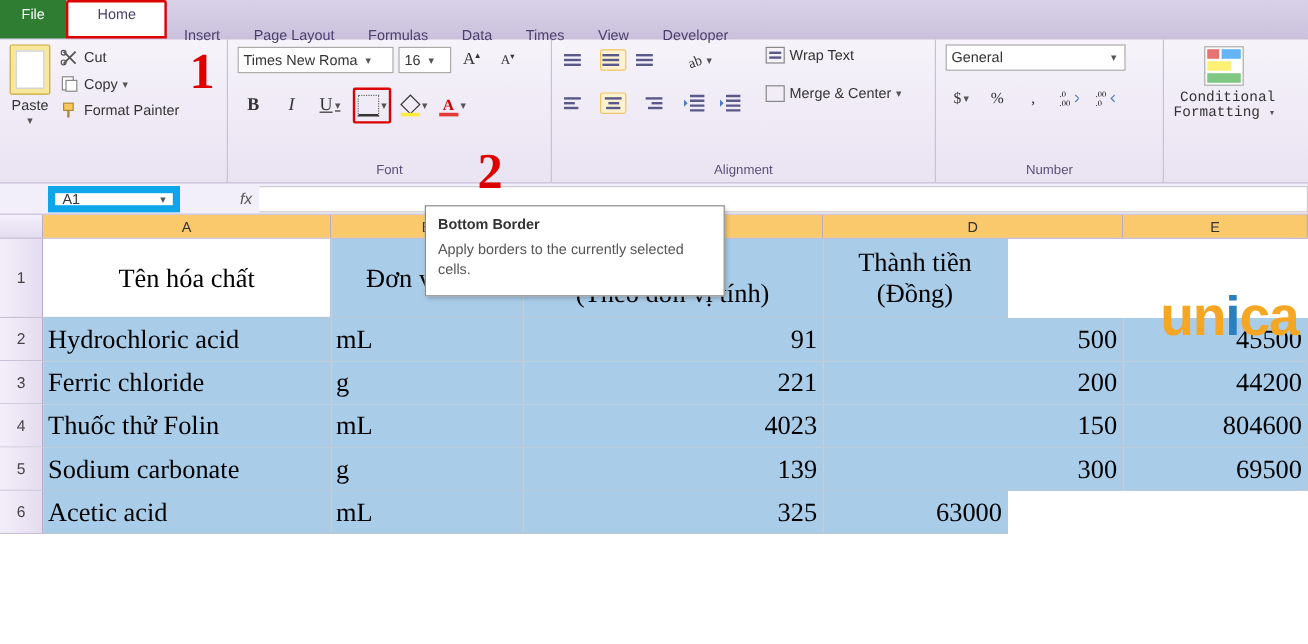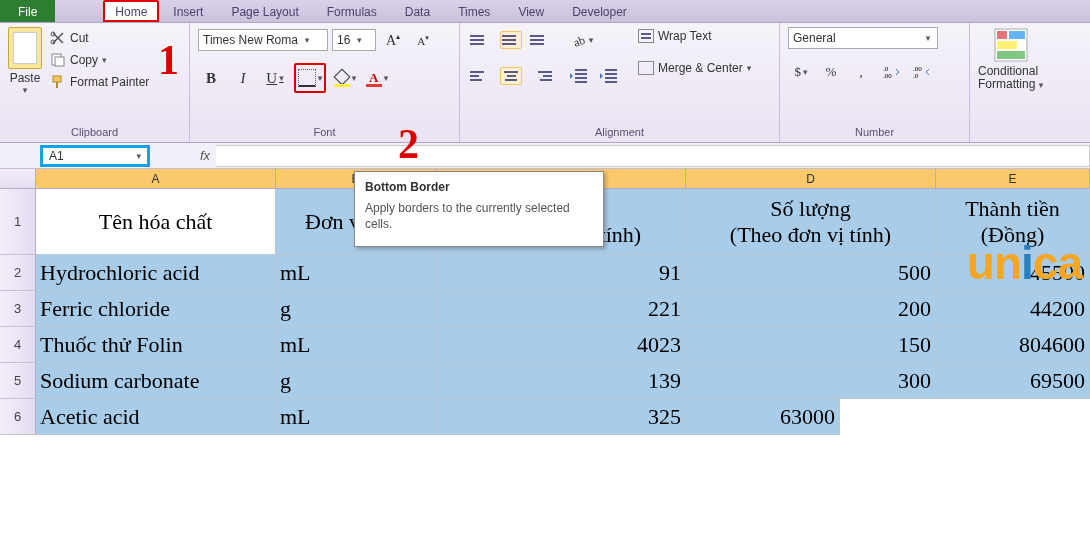--- a/index.html
+++ b/index.html
@@ -1,23 +1,23 @@
 <!DOCTYPE html>
 <html><head>
 <meta charset="utf-8">
 <style>
 * { box-sizing: border-box; margin: 0; padding: 0; }
 body { font-family: "Segoe UI", Tahoma, sans-serif; font-size: 12px; background: #fff; width: 1090px; height: 537px; overflow: hidden; position: relative; color: #333; }
 
 
-.tabs { display: flex; align-items: stretch; background: linear-gradient(#d9d1e8,#cbc1dd); height: 23px; border-bottom: 1px solid #b3a6cc; }
-.tab { padding: 0 14px; line-height: 24px; color: #4b3f6b; cursor: pointer; position: relative; }
+.tabs { display: flex; align-items: stretch; background: linear-gradient(#d9d1e8,#cbc1dd); height: 33px; border-bottom: 1px solid #b3a6cc; }
+.tab { padding: 17px 14px; line-height: 24px; color: #4b3f6b; cursor: pointer; position: relative; }
 .tab.file { background: #2e7d32; color: #fff; font-weight: 400; padding: 0 18px; }
 .tab.active { background: #fff; color: #4b3f6b; border-top-left-radius:2px; border-top-right-radius:2px;}
-.tab.home-hl { border:2px solid #d00; line-height:20px; padding:0 10px;margin-left:48px;}
+.tab.home-hl { border:2px solid #d00; line-height:20px; padding:0 24px;}
 
 
 .ribbon { display: flex; height: 120px; background: linear-gradient(#f6f3fa,#e9e3f2); border-bottom: 1px solid #b3a6cc; }
 .group { border-right: 1px solid #c9bedc; display: flex; flex-direction: column; justify-content: space-between; padding: 4px 8px 0; position: relative; }
 .group-label { text-align: center; font-size: 11px; color: #5c5078; padding: 3px 0 4px; }
 .group-body { flex: 1; display: flex; align-items: flex-start; }
 
 
 .paste-col { display: flex; flex-direction: column; align-items: center; margin-right: 6px;}
 .paste-ico { width: 34px; height:42px; background:#f7e79b; border:1px solid #c9a93b; border-radius:2px; position:relative;}
@@ -67,21 +67,21 @@
 
 .cond-col{display:flex;flex-direction:column;align-items:center;gap:2px;}
 .cond-ico{width:36px;height:36px;}
 
 
 .anno1{position:absolute; left:158px; top:36px; color:#d00; font-size:42px; font-weight:bold; font-family:"Times New Roman",serif;}
 .anno2{position:absolute; left:398px; top:120px; color:#d00; font-size:42px; font-weight:bold; font-family:"Times New Roman",serif;}
 
 
 .fbar{height:26px;display:flex;align-items:center;border-bottom:1px solid #c5bcd6;background:#f3effa;}
-.namebox{width:110px;height:22px;margin-left:40px;background:#fff;border:3px solid #0ea5e9;display:flex;align-items:center;padding:0 6px;font-size:12px;}
+.namebox{width:110px;height:22px;margin-left:40px;background:#fff;border:6px solid #0ea5e9;display:flex;align-items:center;padding:0 6px;font-size:12px;}
 .namebox .dd{margin-left:auto;color:#555;}
 .fx-sep{width:50px;}
 .fx{font-style:italic;font-size:13px;color:#555;margin-right:6px;}
 .fbar-input{flex:1;height:22px;border:1px solid #ccc;border-left:none;background:#fff;}
 
 
 .tooltip{position:absolute; left:354px; top:171px; width:250px; background:#fff; border:1px solid #8a8a8a; padding:8px 10px 14px; box-shadow:2px 2px 4px rgba(0,0,0,.25); z-index:100;}
 .tooltip .tt-title{font-weight:bold;font-size:12px;color:#333;margin-bottom:6px;}
 .tooltip .tt-desc{font-size:12px;color:#555;line-height:1.35;}
 
@@ -149,21 +149,20 @@
         </div>
         <div class="cliprow">
           <span class="mini-ico brush-ico"><svg viewBox="0 0 16 16">
                 <rect x="3" y="2" width="8" height="6" fill="#f7c85d" stroke="#b08a2e"></rect>
                 <rect x="6" y="8" width="2" height="6" fill="#b08a2e"></rect>
               </svg></span>
           <span>Format Painter</span>
         </div>
       </div>
     </div>
-    <div class="group-label">Clipboard</div>
   </div>
 
   <div class="group" style="min-width:270px;">
     <div class="group-body" style="flex-direction:column;">
       <div class="font-top">
         <div class="combo" style="width:130px;">
           <span>Times New Roma</span>
             <span class="dd dd-tri">▾</span>
         </div>
         <div class="combo" style="width:44px;">
@@ -325,21 +324,21 @@
   <div class="group" style="min-width:90px;border-right:none;">
     <div class="group-body">
       <div class="cond-col">
         <svg class="cond-ico" viewBox="0 0 36 36">
             <rect x="2" y="2" width="32" height="32" fill="#fff" stroke="#aaa"></rect>
             <rect x="4" y="4" width="10" height="8" fill="#e57373"></rect>
             <rect x="16" y="4" width="16" height="8" fill="#64b5f6"></rect>
             <rect x="4" y="14" width="20" height="8" fill="#fff176"></rect>
             <rect x="4" y="24" width="28" height="8" fill="#81c784"></rect>
           </svg>
-        <div style="font-size:12px;text-align:left;line-height:1.1;">
+        <div style="font-size:12px;text-align:right;line-height:1.1;font-family:Liberation Mono, monospace;">
           <div>Conditional</div>
           <div><span>Formatting</span> <span class="dd-tri">▾</span></div>
         </div>
       </div>
     </div>
     <div class="group-label">&nbsp;</div>
   </div>
 
 </div>
 
@@ -379,26 +378,20 @@
     <div class="row" style="height:66px;">
       <div class="rowh">1</div>
       <div class="cell hdrcell firsthdr colA">Tên hóa chất</div>
       <div class="cell hdrcell colB">Đơn vị tính</div>
       <div class="cell hdrcell colC">
           <div>
             <div>Đơn giá</div>
             <div>(Theo đơn vị tính)</div>
           </div>
         </div>
-      <div class="cell hdrcell colD">
-          <div>
-            <div>Số lượng</div>
-            <div>(Theo đơn vị tính)</div>
-          </div>
-        </div>
       <div class="cell hdrcell colE">
           <div>
             <div>Thành tiền</div>
             <div>(Đồng)</div>
           </div>
         </div>
     </div>
 
     <div id="data-rows">
         <div class="row" style="height: 36px;">

